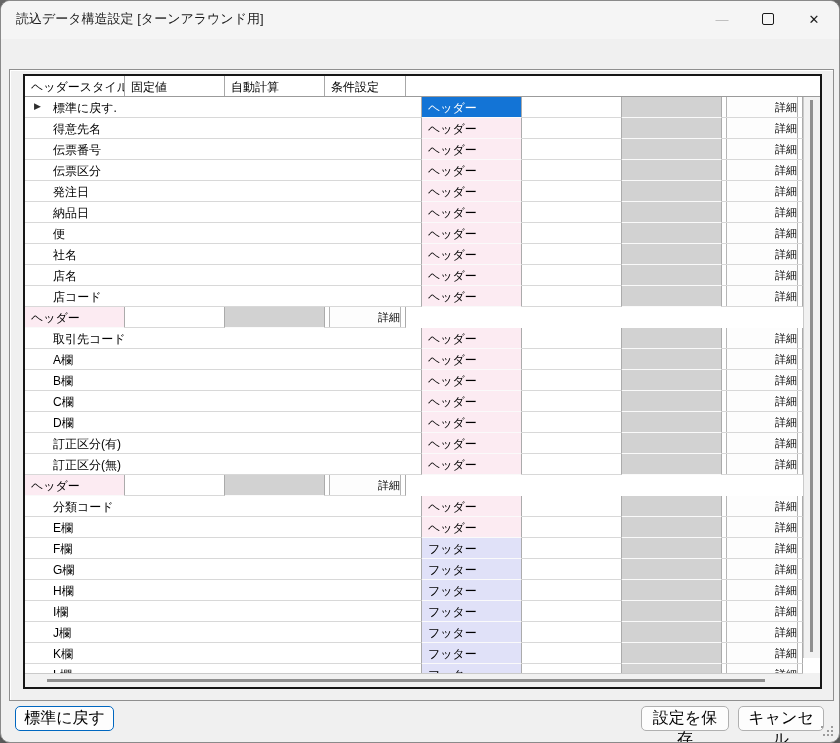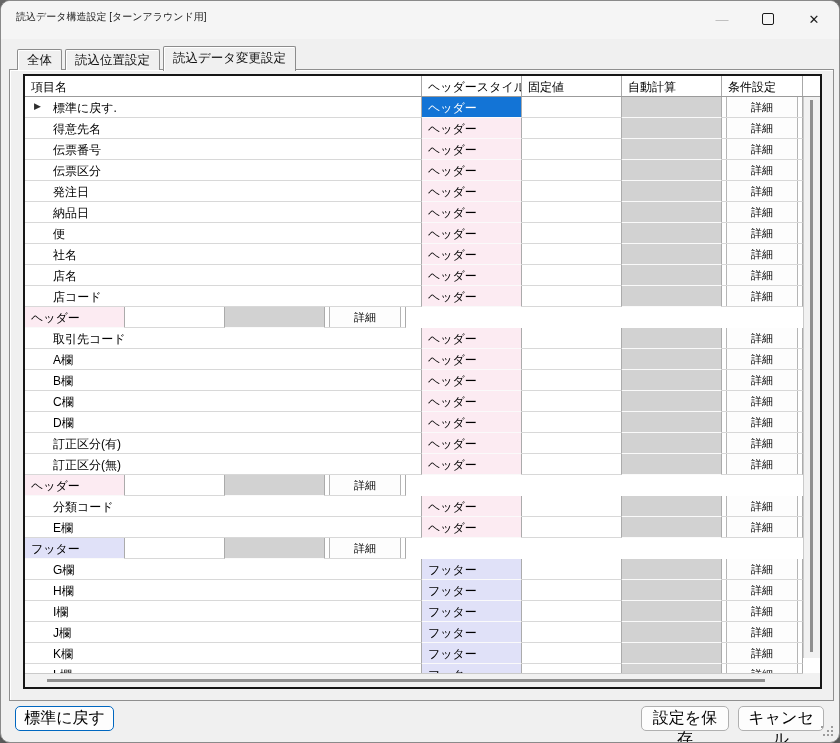--- a/index.html
+++ b/index.html
@@ -9,21 +9,21 @@
     font-family:"Liberation Sans","DejaVu Sans",sans-serif;
     -webkit-font-smoothing:antialiased;
   }
   .dialog {
     position:absolute; inset:0; background:#f0f0f0;
     border:1px solid #8a8a8a; border-radius:10px; overflow:hidden;
     box-shadow:0 10px 30px rgba(0,0,0,.45); box-sizing:border-box;
   }
   
   .titlebar { position:absolute; top:0; left:0; right:0; height:38px; background:#f5f5f5; }
-  .title { position:absolute; left:15px; top:9px; font-size:10px; color:#1a1a1a; }
+  .title { position:absolute; left:15px; top:9px; font-size:13px; color:#1a1a1a; }
   .winbtns { position:absolute; right:2px; top:0; display:flex; height:36px; }
   .winbtn { width:46px; height:36px; display:flex; align-items:center; justify-content:center; font-size:13px; color:#1a1a1a; }
   .winbtn.min { color:#b9b9b9; }
   .winbtn .maxbox { width:10px; height:10px; border:1.2px solid #1a1a1a; border-radius:2px; }
   
   .tabs { position:absolute; left:16px; top:44px; height:25px; display:flex; align-items:flex-end; z-index:5; }
   .tab {
     height:21px; line-height:20px; padding:0 9px; font-size:12.5px; color:#111;
     background:#f0f0f0; border:1px solid #8c8c8c; border-bottom:none;
     border-radius:2px 2px 0 0; box-shadow:inset 1px 1px 0 #fff; margin-right:3px;
@@ -60,20 +60,21 @@
   .c-header { background:var(--header_style_bg); }
   .c-footer { background:var(--footer_style_bg); }
   .g-row.selected .g-style { background:var(--selection); color:var(--selection_text); }
   .g-fixed { width:100px; background:#fff; }
   .g-auto  { width:100px; background:var(--auto_calc_bg); border-bottom-color:#fafafa; }
   .g-cond  { width:81px; padding:0; display:flex; align-items:center; justify-content:center; background:#fff; }
   .detail {
     width:72px; height:35px; font-size:11px; line-height:14px; color:#000;
     background:#fdfdfd; border:1px solid #b5b5b5; border-radius:4px; padding:0;
     font-family:inherit;
+    text-align:right;
   }
   
   .vscroll { position:absolute; top:21px; right:0; width:17px; height:561px; background:#f1f1f1; border-left:1px solid #cacaca; box-sizing:border-box; }
   .vthumb  { position:absolute; left:6px; top:3px; width:3px; height:552px; background:#8f8f8f; }
   .hscroll { position:absolute; left:0; bottom:0; height:14px; width:778px; background:#f1f1f1; border-top:1px solid #cacaca; box-sizing:border-box; }
   .hthumb  { position:absolute; left:22px; top:5px; height:3px; width:718px; background:#8f8f8f; }
   .scorner { position:absolute; right:0; bottom:0; width:17px; height:14px; background:#f1f1f1; }
   
   .btn {
     position:absolute; height:25px; font-size:16px; color:#000;
@@ -101,30 +102,24 @@
     <span class="title">読込データ構造設定 [ターンアラウンド用]</span>
     <div class="winbtns">
       <div class="winbtn min">—</div>
       <div class="winbtn">
           <span class="maxbox"></span>
         </div>
       <div class="winbtn">✕</div>
     </div>
   </div>
 
-  <div class="tabs">
-    <div class="tab">全体</div>
-    <div class="tab">読込位置設定</div>
-    <div class="tab active">読込データ変更設定</div>
-  </div>
 
   <div class="tabpanel">
     <div class="grid">
       <div class="g-header">
-        <div class="hc w-name">項目名</div>
         <div class="hc w-style">ヘッダースタイル</div>
         <div class="hc w-fixed">固定値</div>
         <div class="hc w-auto">自動計算</div>
         <div class="hc w-cond">条件設定</div>
       </div>
       <div class="g-body">
           <div class="g-row selected">
     <div class="g-cell g-name">
       <span class="marker">▶</span>
       <span>標準に戻す.</span>
@@ -362,20 +357,24 @@
       <span>E欄</span>
     </div>
     <div class="g-cell g-style c-header">ヘッダー</div>
     <div class="g-cell g-fixed"></div>
     <div class="g-cell g-auto"></div>
     <div class="g-cell g-cond">
       <button class="detail">詳細</button>
     </div>
   </div>
           <div class="g-row">
+    <div class="g-cell g-name">
+      <span class="marker"></span>
+      <span>F欄</span>
+    </div>
     <div class="g-cell g-style c-footer">フッター</div>
     <div class="g-cell g-fixed"></div>
     <div class="g-cell g-auto"></div>
     <div class="g-cell g-cond">
       <button class="detail">詳細</button>
     </div>
   </div>
           <div class="g-row">
     <div class="g-cell g-name">
       <span class="marker"></span>

